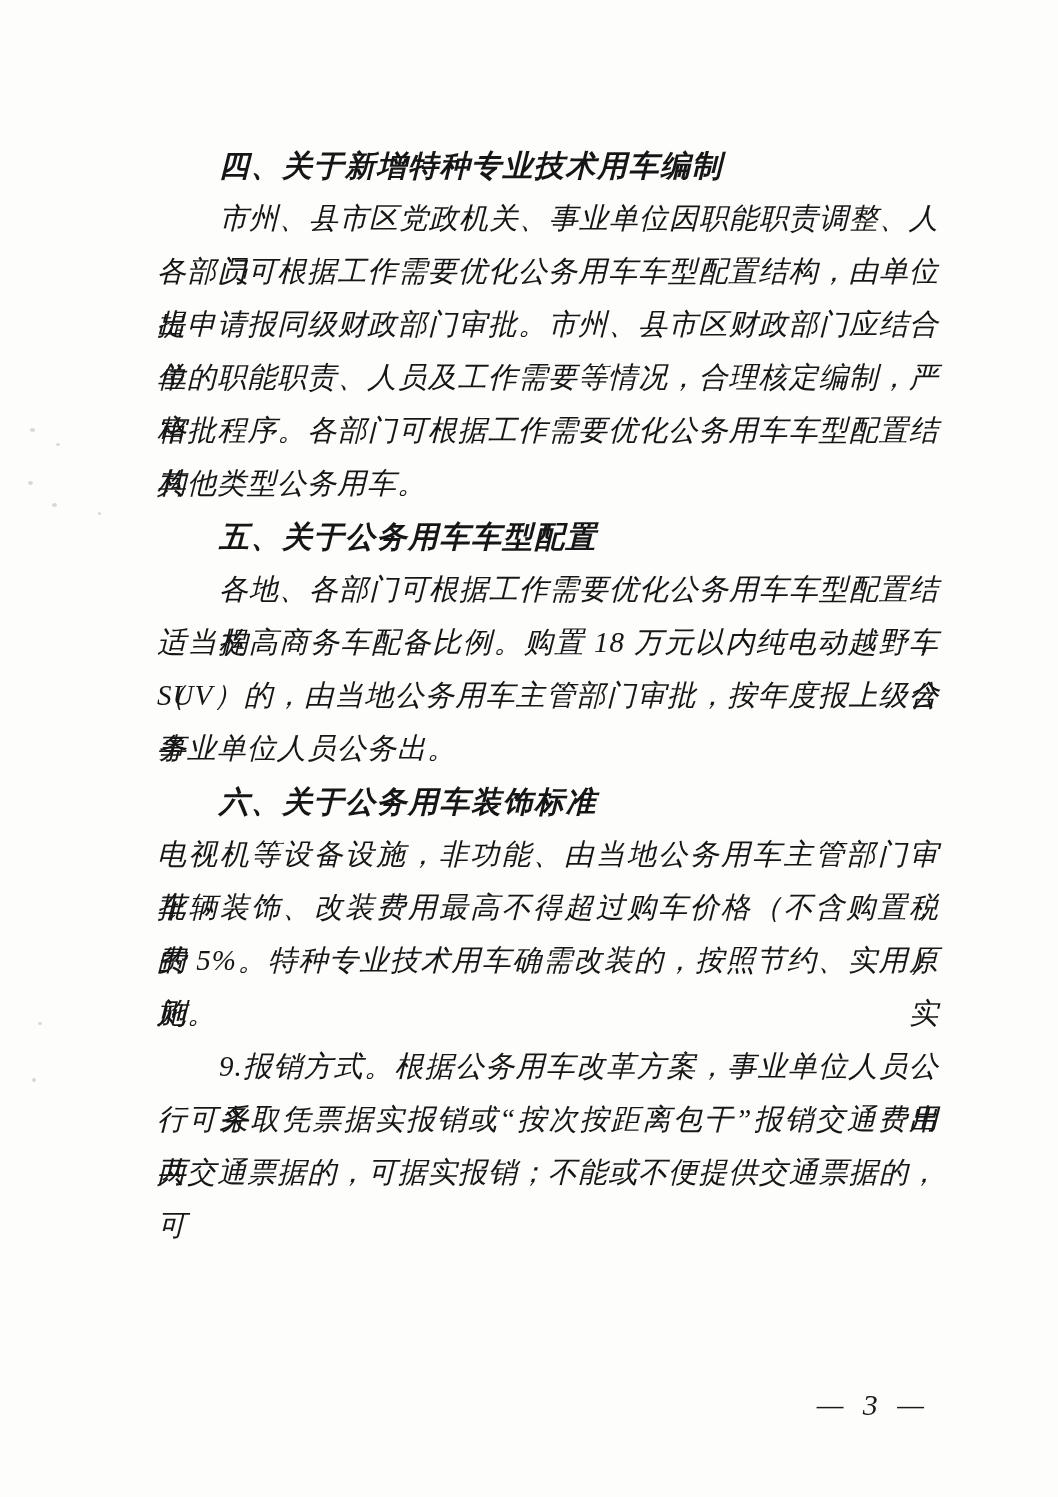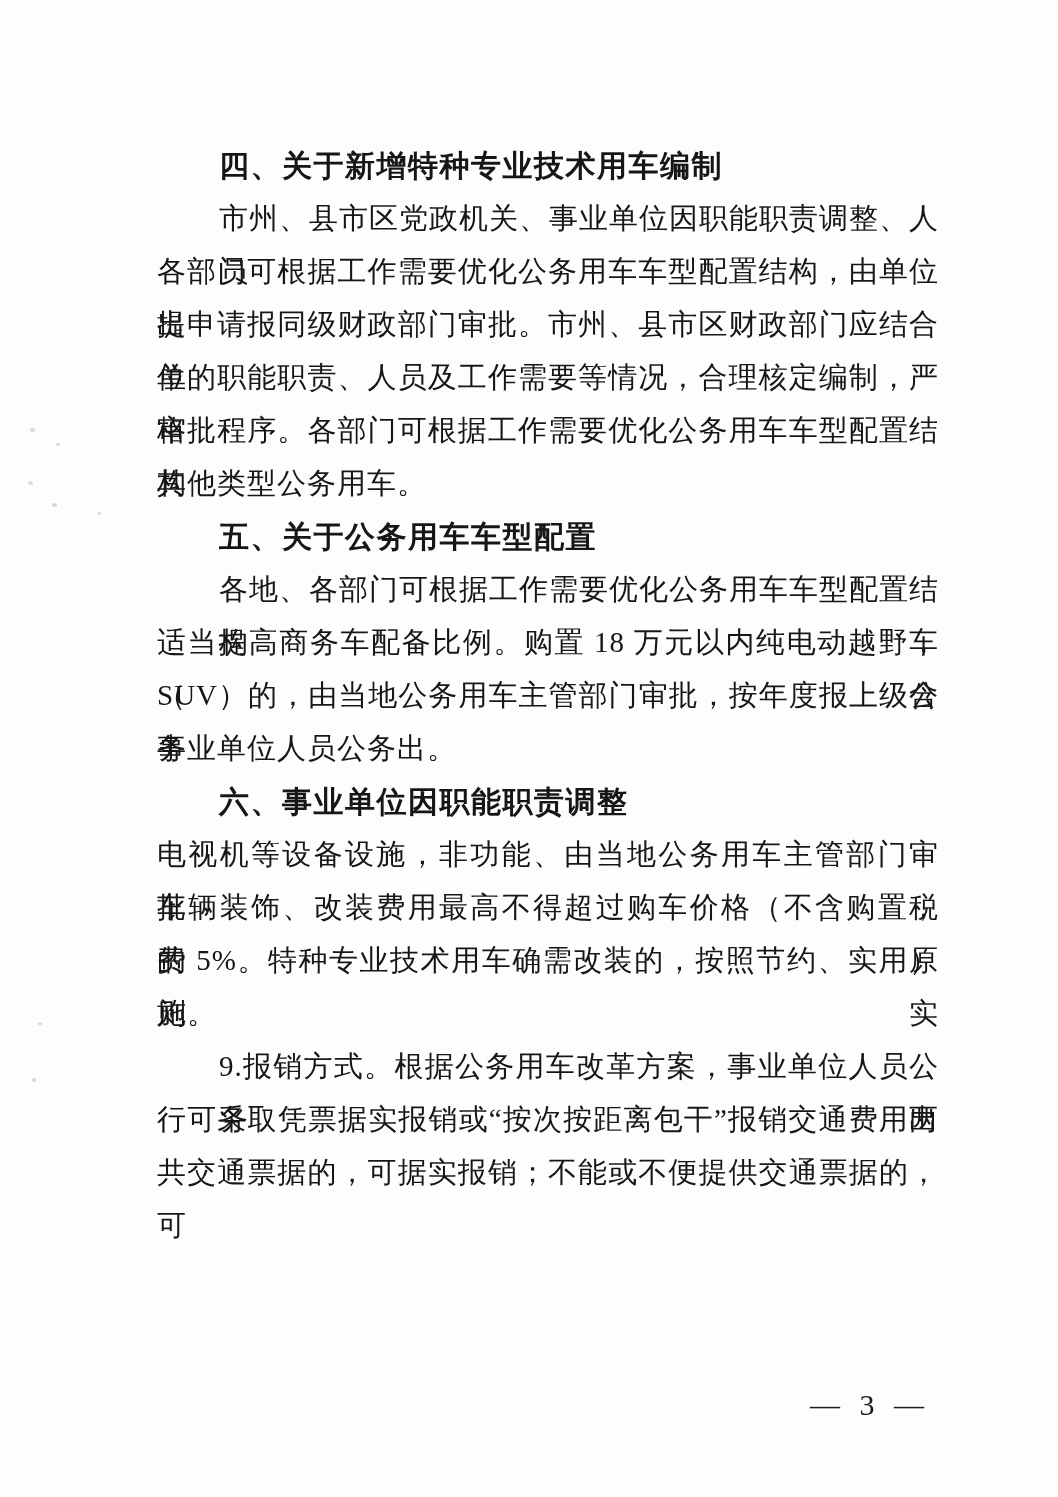--- a/index.html
+++ b/index.html
@@ -9,20 +9,21 @@
   }
   .page {
     position: relative;
     width: 1058px;
     height: 1497px;
     margin: 0 auto;
     background: #fdfdfc;
     overflow: hidden;
     color: #161616;
     font-family: "Liberation Serif", "DejaVu Serif", serif;
+    font-style: italic;
   }
   .content {
     position: absolute;
     left: 157px;
     top: 139px;
     width: 782px;
   }
   .line {
     font-size: 29px;
     line-height: 53px;
@@ -77,21 +78,21 @@
       <div class="line fill">各部门可根据工作需要优化公务用车车型配置结构，由单位提</div>
       <div class="line fill">出申请报同级财政部门审批。市州、县市区财政部门应结合单</div>
       <div class="line fill">位的职能职责、人员及工作需要等情况，合理核定编制，严格</div>
       <div class="line fill">审批程序。各部门可根据工作需要优化公务用车车型配置结构</div>
       <div class="line">其他类型公务用车。</div>
       <div class="line heading indent">五、关于公务用车车型配置</div>
       <div class="line indent fill">各地、各部门可根据工作需要优化公务用车车型配置结构，</div>
       <div class="line fill">适当提高商务车配备比例。购置 18 万元以内纯电动越野车（含</div>
       <div class="line fill">SUV）的，由当地公务用车主管部门审批，按年度报上级公务</div>
       <div class="line">事业单位人员公务出。</div>
-      <div class="line heading indent">六、事业单位因职能职责调整</div>
+      <div class="line heading indent">六、关于公务用车装饰标准</div>
       <div class="line fill">电视机等设备设施，非功能、由当地公务用车主管部门审批，</div>
       <div class="line fill">车辆装饰、改装费用最高不得超过购车价格（不含购置税费）</div>
       <div class="line fill">的 5%。特种专业技术用车确需改装的，按照节约、实用原则实</div>
       <div class="line">施。</div>
       <div class="line indent fill">9.报销方式。根据公务用车改革方案，事业单位人员公务出</div>
       <div class="line fill">行可采取凭票据实报销或“按次按距离包干”报销交通费用两</div>
       <div class="line fill">共交通票据的，可据实报销；不能或不便提供交通票据的，可</div>
     </div>
   <div class="page-number">— 3 —</div>
   <div class="artifact a1"></div>

